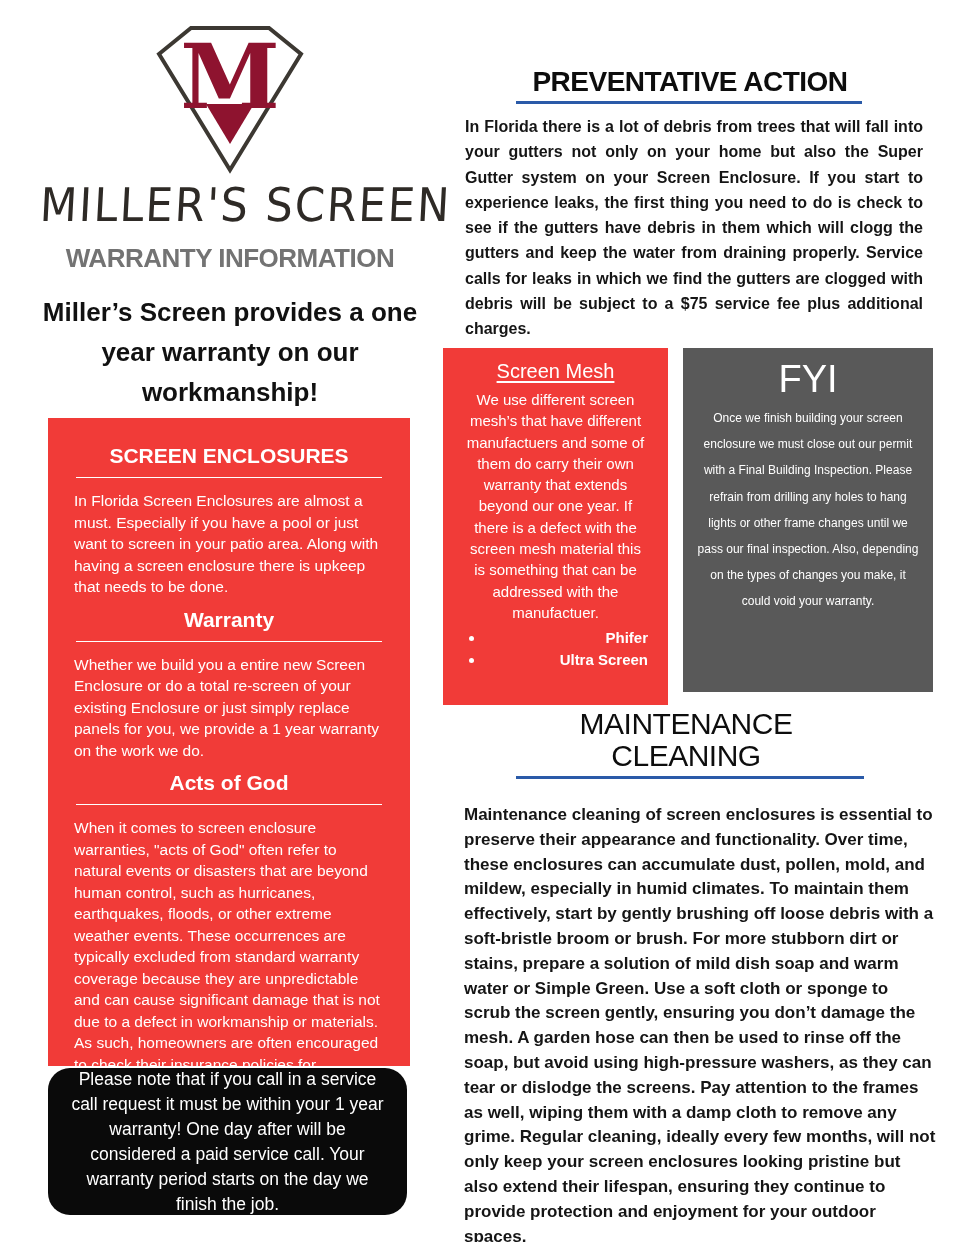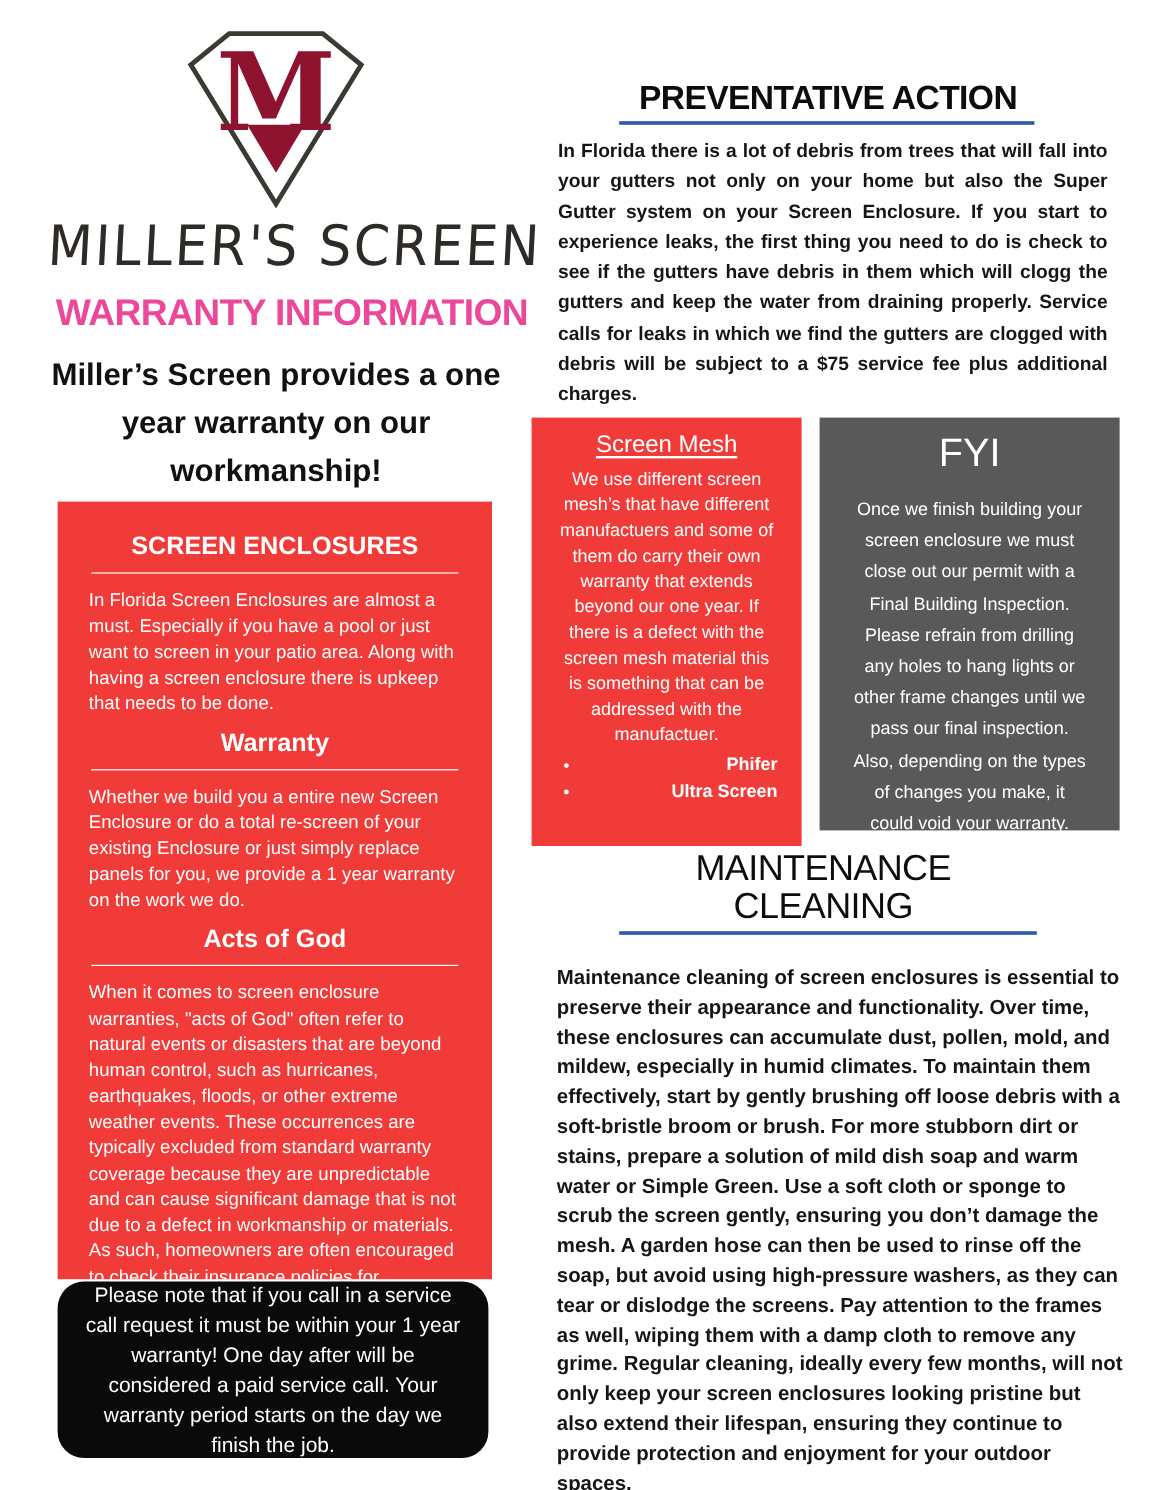--- a/index.html
+++ b/index.html
@@ -10,22 +10,22 @@
   .abs{position:absolute;}
 
   
   .logo-wrap{left:40px;top:22px;width:380px;text-align:center;}
   .brand-name{
     margin-top:2px;font-family:"DejaVu Sans", sans-serif;font-size:43px;
     letter-spacing:2px;color:#2e2a26;transform:skewX(-3deg) scaleY(1.08);
     white-space:nowrap;
   }
   .warranty-title{
-    left:20px;top:243px;width:420px;text-align:right;
-    font-size:31px;font-weight:700;letter-spacing:-0.5px;color:#ec4899;
+    left:20px;top:243px;width:420px;text-align:center;
+    font-size:26px;font-weight:700;letter-spacing:-0.5px;color:#737373;
   }
   .warranty-sub{
     left:35px;top:292px;width:390px;text-align:center;
     font-size:26px;font-weight:700;line-height:40px;color:#111;
   }
   .red-panel{
     left:48px;top:418px;width:362px;height:648px;box-sizing:border-box;
     background:var(--red);color:#fff;padding:20px 26px;overflow:hidden;
   }
   .red-panel h2{
@@ -60,22 +60,22 @@
   }
   .mesh-box p{margin:0;font-size:15px;line-height:21.3px;}
   .mesh-box ul{
     margin:4px 0 0 0;padding-left:22px;text-align:right;
     font-size:15px;font-weight:700;line-height:22px;
   }
   .fyi-box{
     left:683px;top:348px;width:250px;height:344px;box-sizing:border-box;
     background:var(--gray);color:#fff;padding:4px 10px;overflow:hidden;text-align:center;
   }
-  .fyi-box h3{margin:6px 0 2px 0;font-size:33px;font-weight:400;}
-  .fyi-box p{margin:16px;font-size:15px;line-height:26.2px;}
+  .fyi-box h3{margin:6px 0 2px 0;font-size:38px;font-weight:400;}
+  .fyi-box p{margin:4px;font-size:12px;line-height:26.2px;}
   .maint-head{
     left:466px;top:708px;width:440px;text-align:center;
     font-size:30px;font-weight:400;line-height:32px;letter-spacing:-0.5px;color:#0d0d0d;
   }
   .maint-underline{left:516px;top:776px;width:348px;height:3px;background:var(--blue);}
   .maint-body{
     left:464px;top:803px;width:475px;text-align:left;
     font-size:17px;font-weight:700;line-height:24.8px;color:#151515;
   }
 </style>

